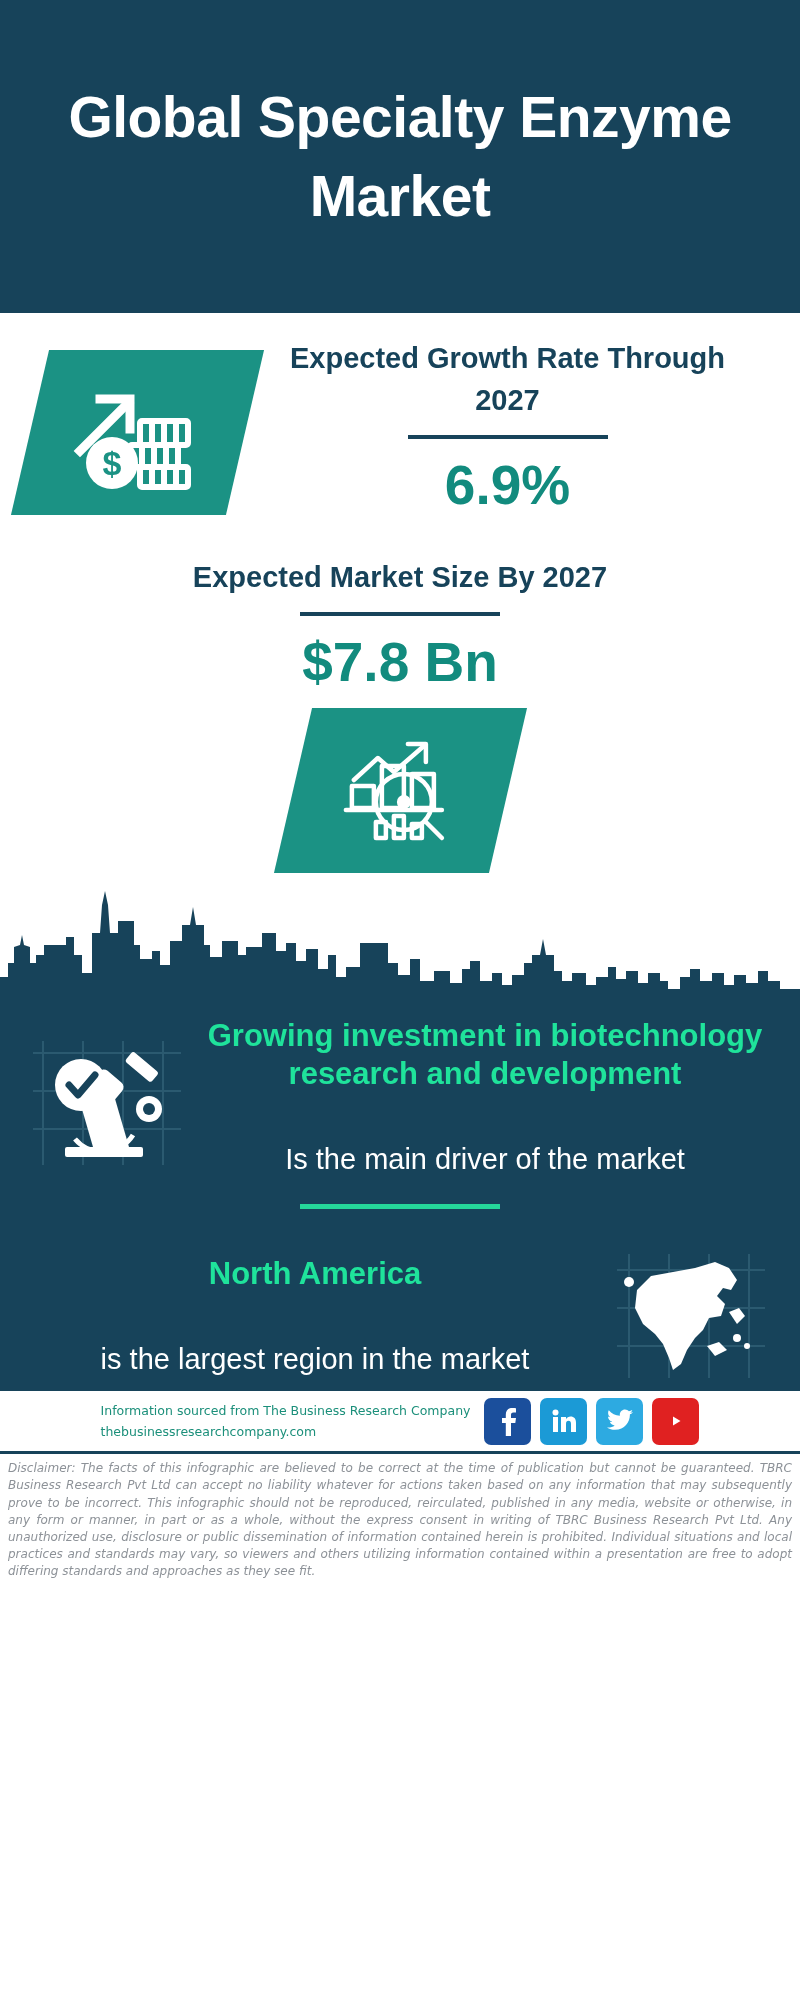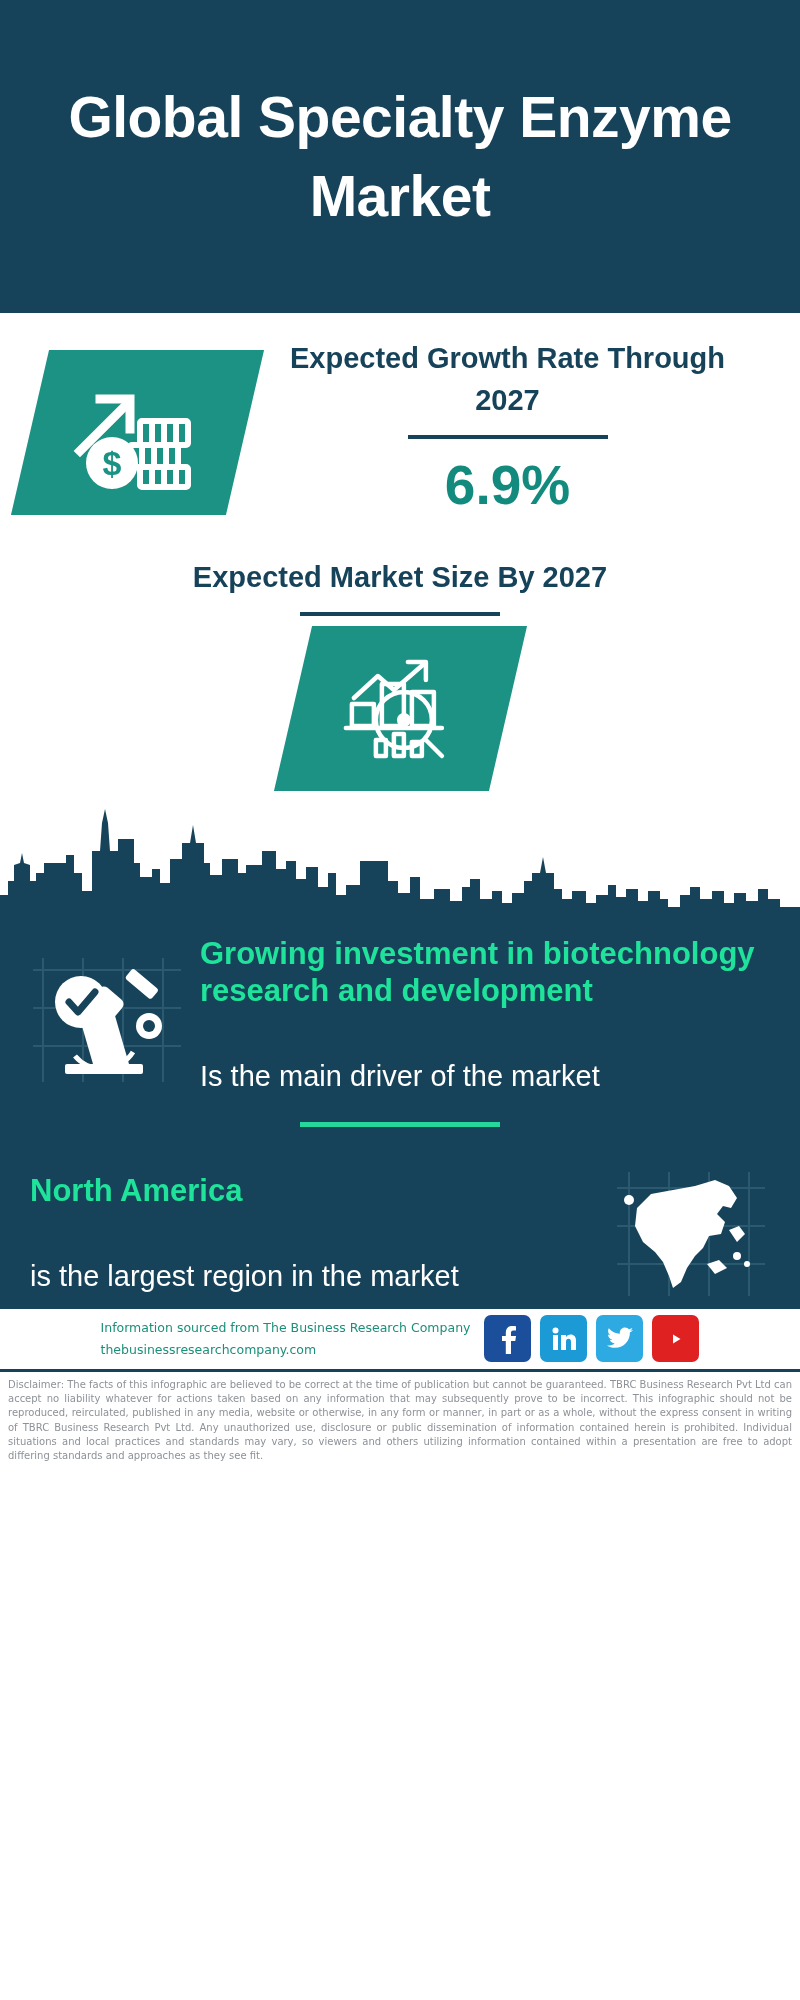--- a/index.html
+++ b/index.html
@@ -72,21 +72,21 @@
   }
   .insight{
     display:flex;align-items:center;
     padding:10px 24px 0 24px;box-sizing:border-box;
   }
   .grid-icon{
     width:170px;height:150px;flex:none;
     display:flex;align-items:center;justify-content:center;
     position:relative;
   }
-  .insight-text{flex:1;padding:0 6px;}
+  .insight-text{flex:1;text-align:center;padding:0 6px;}
   .hl{
     color:#1fe39b;font-size:31px;font-weight:bold;line-height:1.22;
     display:block;
   }
   .sub{
     color:#ffffff;font-size:29px;line-height:1.3;display:block;font-weight:normal;margin-top:48px;
   }
   .green-rule{
     width:200px;height:5px;background:#25d79a;border:0;margin:26px auto 22px auto;
   }
@@ -109,24 +109,25 @@
     display:flex;align-items:center;justify-content:center;
     color:#fff;
   }
   .fb{background:#1b4f9c;}
   .li{background:#1b9ad6;}
   .tw{background:#2daae1;}
   .yt{background:#e02121;}
 
   .disc-bar{height:3px;background:#17435a;}
   .disclaimer{
-    color:#8d9298;font-size:10px;line-height:1.42;
+    color:#8d9298;font-size:12px;line-height:1.42;
     padding:6px 8px 0 8px;
     font-family:"DejaVu Sans", sans-serif;
     text-align:justify;
+    font-style:italic;
   }
 </style>
 </head>
 <body>
 
 <div class="page">
 
   <div class="header">
     <h1>Global Specialty Enzyme Market</h1>
   </div>
@@ -164,20 +165,21 @@
         <p class="stat-title">Expected Growth Rate Through 2027</p>
         <hr class="stat-rule">
         <p class="stat-value">6.9%</p>
       </div>
     </div>
 
     <div class="stat-row two">
       <div class="stat-text">
         <p class="stat-title">Expected Market Size By 2027</p>
         <hr class="stat-rule">
+        <p class="stat-value">$7.8 Bn</p>
       </div>
       <div class="tile">
         <div class="inner">
           <svg width="125" height="110" viewBox="0 0 125 110">
             <g fill="none" stroke="#ffffff" stroke-width="4.5" stroke-linecap="round" stroke-linejoin="round">
               <path d="M16 44 L40 22 L56 36 L86 10"></path>
               <path d="M70 8 L88 8 L88 26"></path>
               <rect x="14" y="50" width="22" height="22"></rect>
               <rect x="44" y="30" width="22" height="42"></rect>
               <rect x="74" y="38" width="22" height="34"></rect>

